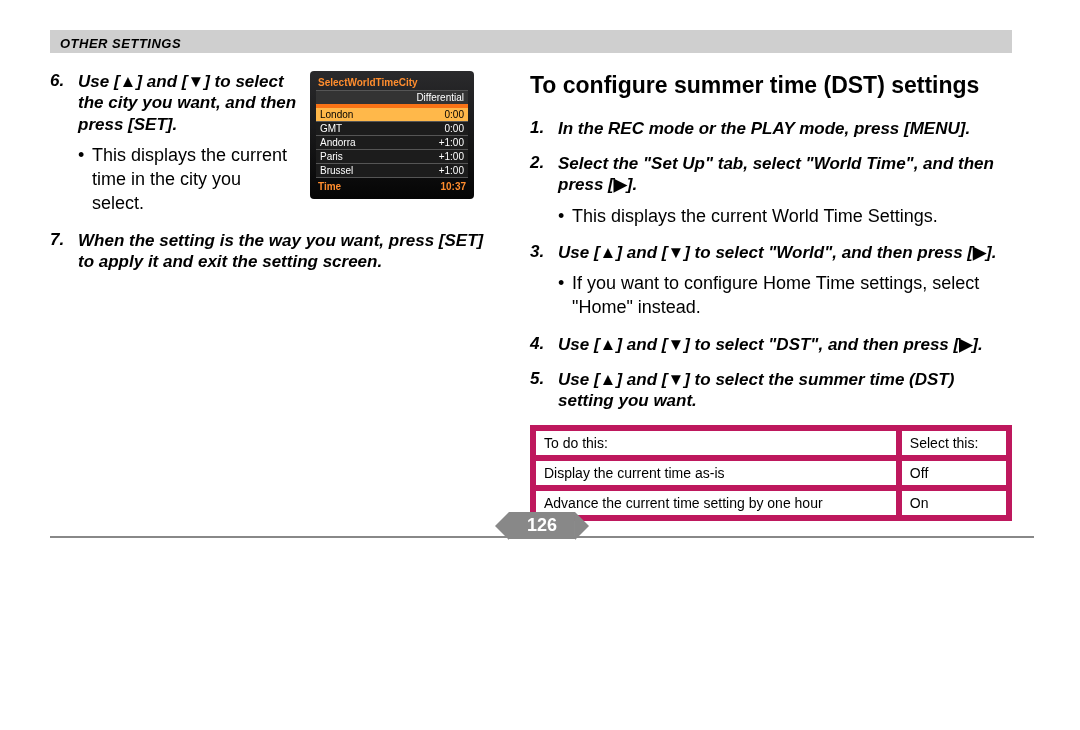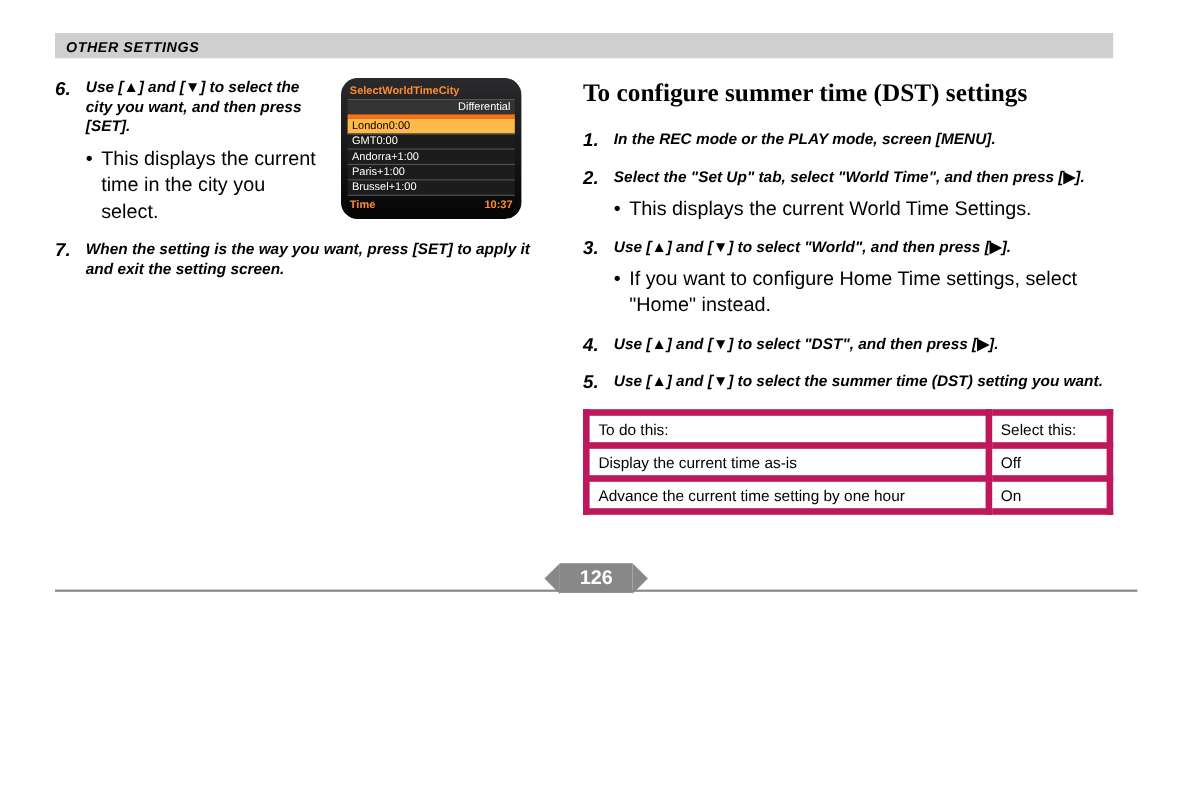--- a/index.html
+++ b/index.html
@@ -6,33 +6,33 @@
   .page{width:1080px;height:558px;margin:0 auto;position:relative;box-sizing:border-box;padding:30px 68px 20px 50px;}
   .section-bar{background:#cfcfcf;padding:4px 10px 2px 10px;margin:0 0 18px 0;}
   .section-bar span{font-weight:bold;font-style:italic;font-size:13px;letter-spacing:0.5px;}
   .columns{display:flex;gap:40px;}
   .col-left{flex:0 0 440px;}
   .col-right{flex:1;}
   
   .step{margin-bottom:14px;display:flex;align-items:flex-start;}
   .num{font-weight:bold;font-style:italic;font-size:17px;flex:0 0 28px;}
   .step-body{flex:1;}
-  .step-main{font-weight:bold;font-style:italic;font-size:14px;line-height:1.25;}
+  .step-main{font-weight:bold;font-style:italic;font-size:17px;line-height:1.25;}
   .tri{display:inline-block;font-style:normal;}
   .bullet-item{margin-top:8px;padding-left:14px;position:relative;font-size:18px;line-height:1.35;}
   .bullet-item::before{content:"•";position:absolute;left:0;top:0;}
-  .section-title{font-weight:bold;font-size:23px;line-height:1.25;margin-bottom:18px;font-family:Liberation Serif, serif;}
+  .section-title{font-weight:bold;font-size:23px;line-height:1.25;margin-bottom:18px;}
   
   .camera-wrap{float:right;width:180px;margin:0 0 6px 12px;}
-  .camera{width:164px;height:128px;border-radius:15px;background:linear-gradient(#2a2a2c,#050505);padding:6px;box-sizing:border-box;color:#fff;font-size:10px;font-family:sans-serif;}
+  .camera{width:164px;height:128px;border-radius:4px;background:linear-gradient(#2a2a2c,#050505);padding:6px;box-sizing:border-box;color:#fff;font-size:10px;font-family:sans-serif;}
   .camera .top{display:flex;justify-content:space-between;padding:0 2px 2px 2px;}
   .camera .top span{color:#ff8d2e;font-weight:bold;font-size:10px;}
   .camera .list{background:#1c1c1c;padding:0;}
   .camera .hdr{display:flex;justify-content:flex-end;padding:1px 4px;color:#fff;background:#333;border-top:1px solid #555;border-bottom:4px solid #f97316;}
-  .camera .row{display:flex;justify-content:flex-start;padding:1px 4px;border-bottom:1px solid #555;}
+  .camera .row{display:flex;justify-content:space-between;padding:1px 4px;border-bottom:1px solid #555;}
   .camera .row.sel{background:#ffb84a;color:#000;}
   .camera .foot{display:flex;justify-content:space-between;padding:3px 2px 0 2px;}
   .camera .foot span{color:#ff8d2e;font-weight:bold;font-size:10px;}
   
   table.dst{border-collapse:collapse;width:100%;margin-top:6px;font-size:14px;}
   table.dst th,table.dst td{border:6px solid #be185d;padding:4px 8px;text-align:left;font-weight:normal;}
   
   .footer{position:absolute;left:50px;right:46px;bottom:20px;}
   .footer-line{height:2px;background:#888;}
   .page-num{position:absolute;left:50%;transform:translateX(-50%);bottom:-1px;color:#fff;background:#888;font-weight:bold;font-size:18px;padding:3px 18px;}
@@ -109,21 +109,21 @@
           <span class="step-main">When the setting is the way you want, press [SET] to apply it and exit the setting screen.</span>
         </div>
       </div>
     </div>
 
     <div class="col-right">
       <div class="section-title">To configure summer time (DST) settings</div>
 
       <div class="step">
         <div class="num">1.</div>
-        <div class="step-body"><span class="step-main">In the REC mode or the PLAY mode, screen [MENU].</span></div>
+        <div class="step-body"><span class="step-main">In the REC mode or the PLAY mode, press [MENU].</span></div>
       </div>
 
       <div class="step">
         <div class="num">2.</div>
         <div class="step-body">
           <span class="step-main">
             <span>Select the "Set Up" tab, select "World Time", and then press [</span><span class="tri">▶</span><span>].</span>
           </span>
           <div class="bullet-item">This displays the current World Time Settings.</div>
         </div>

